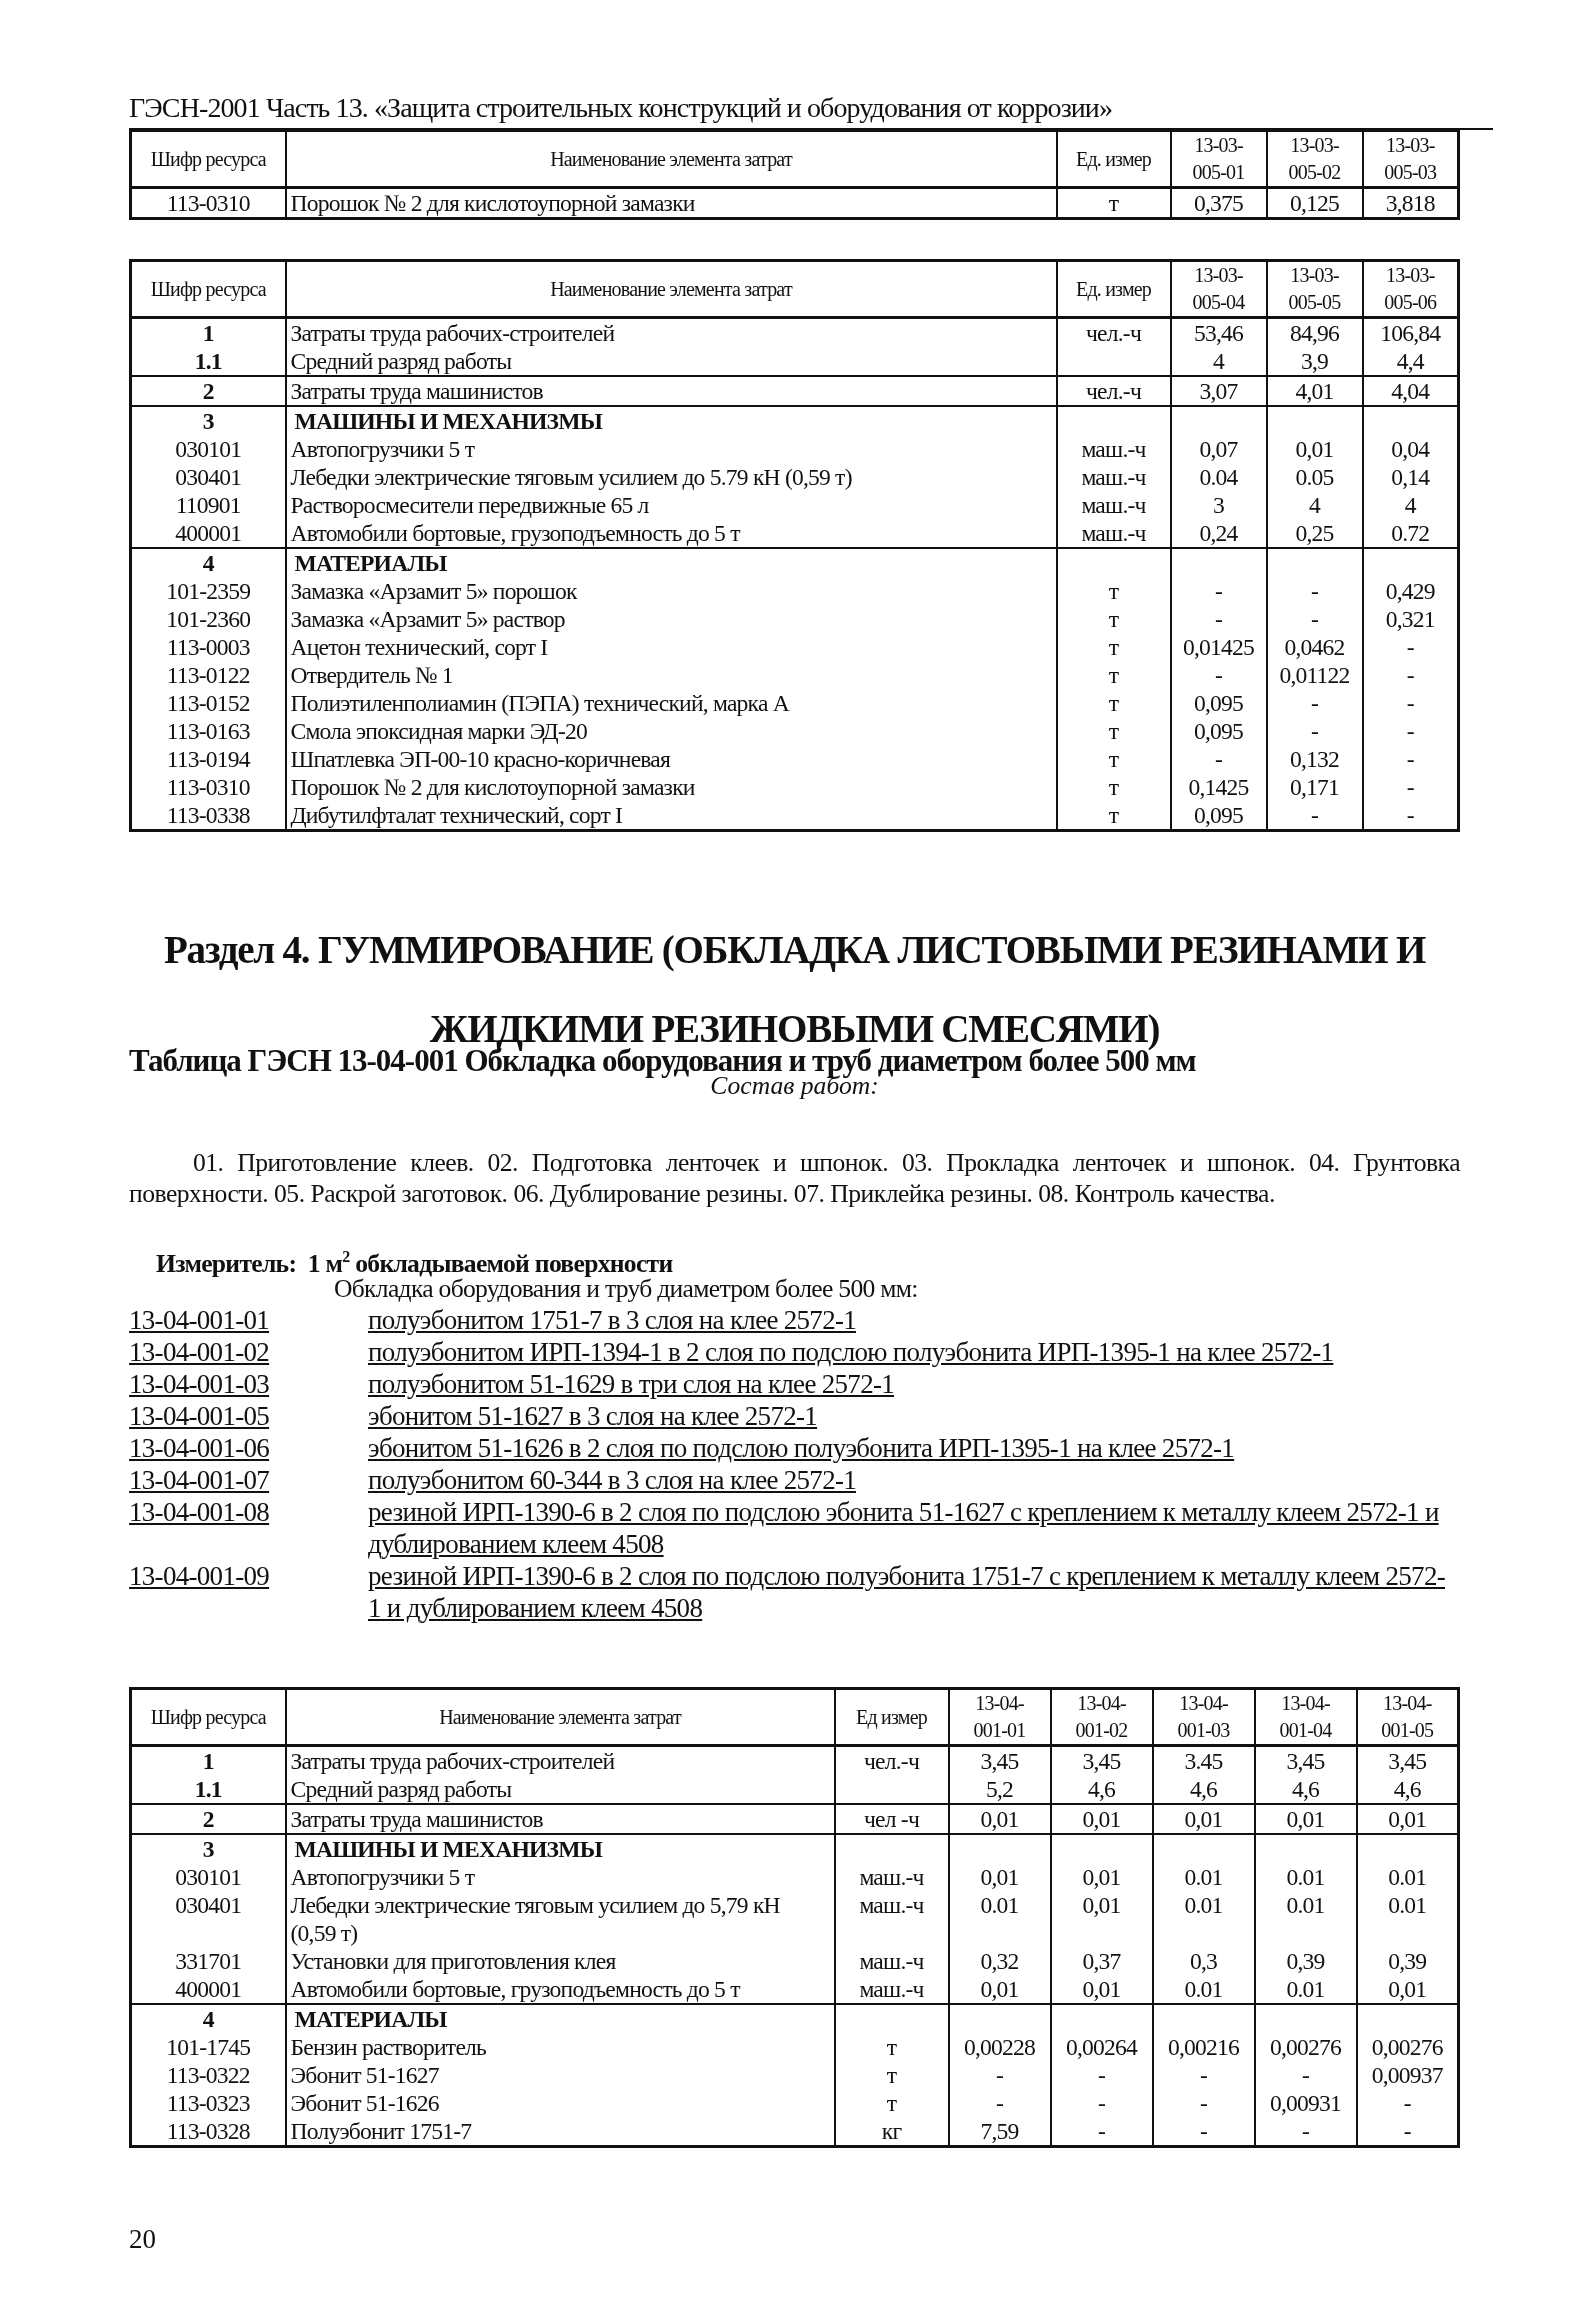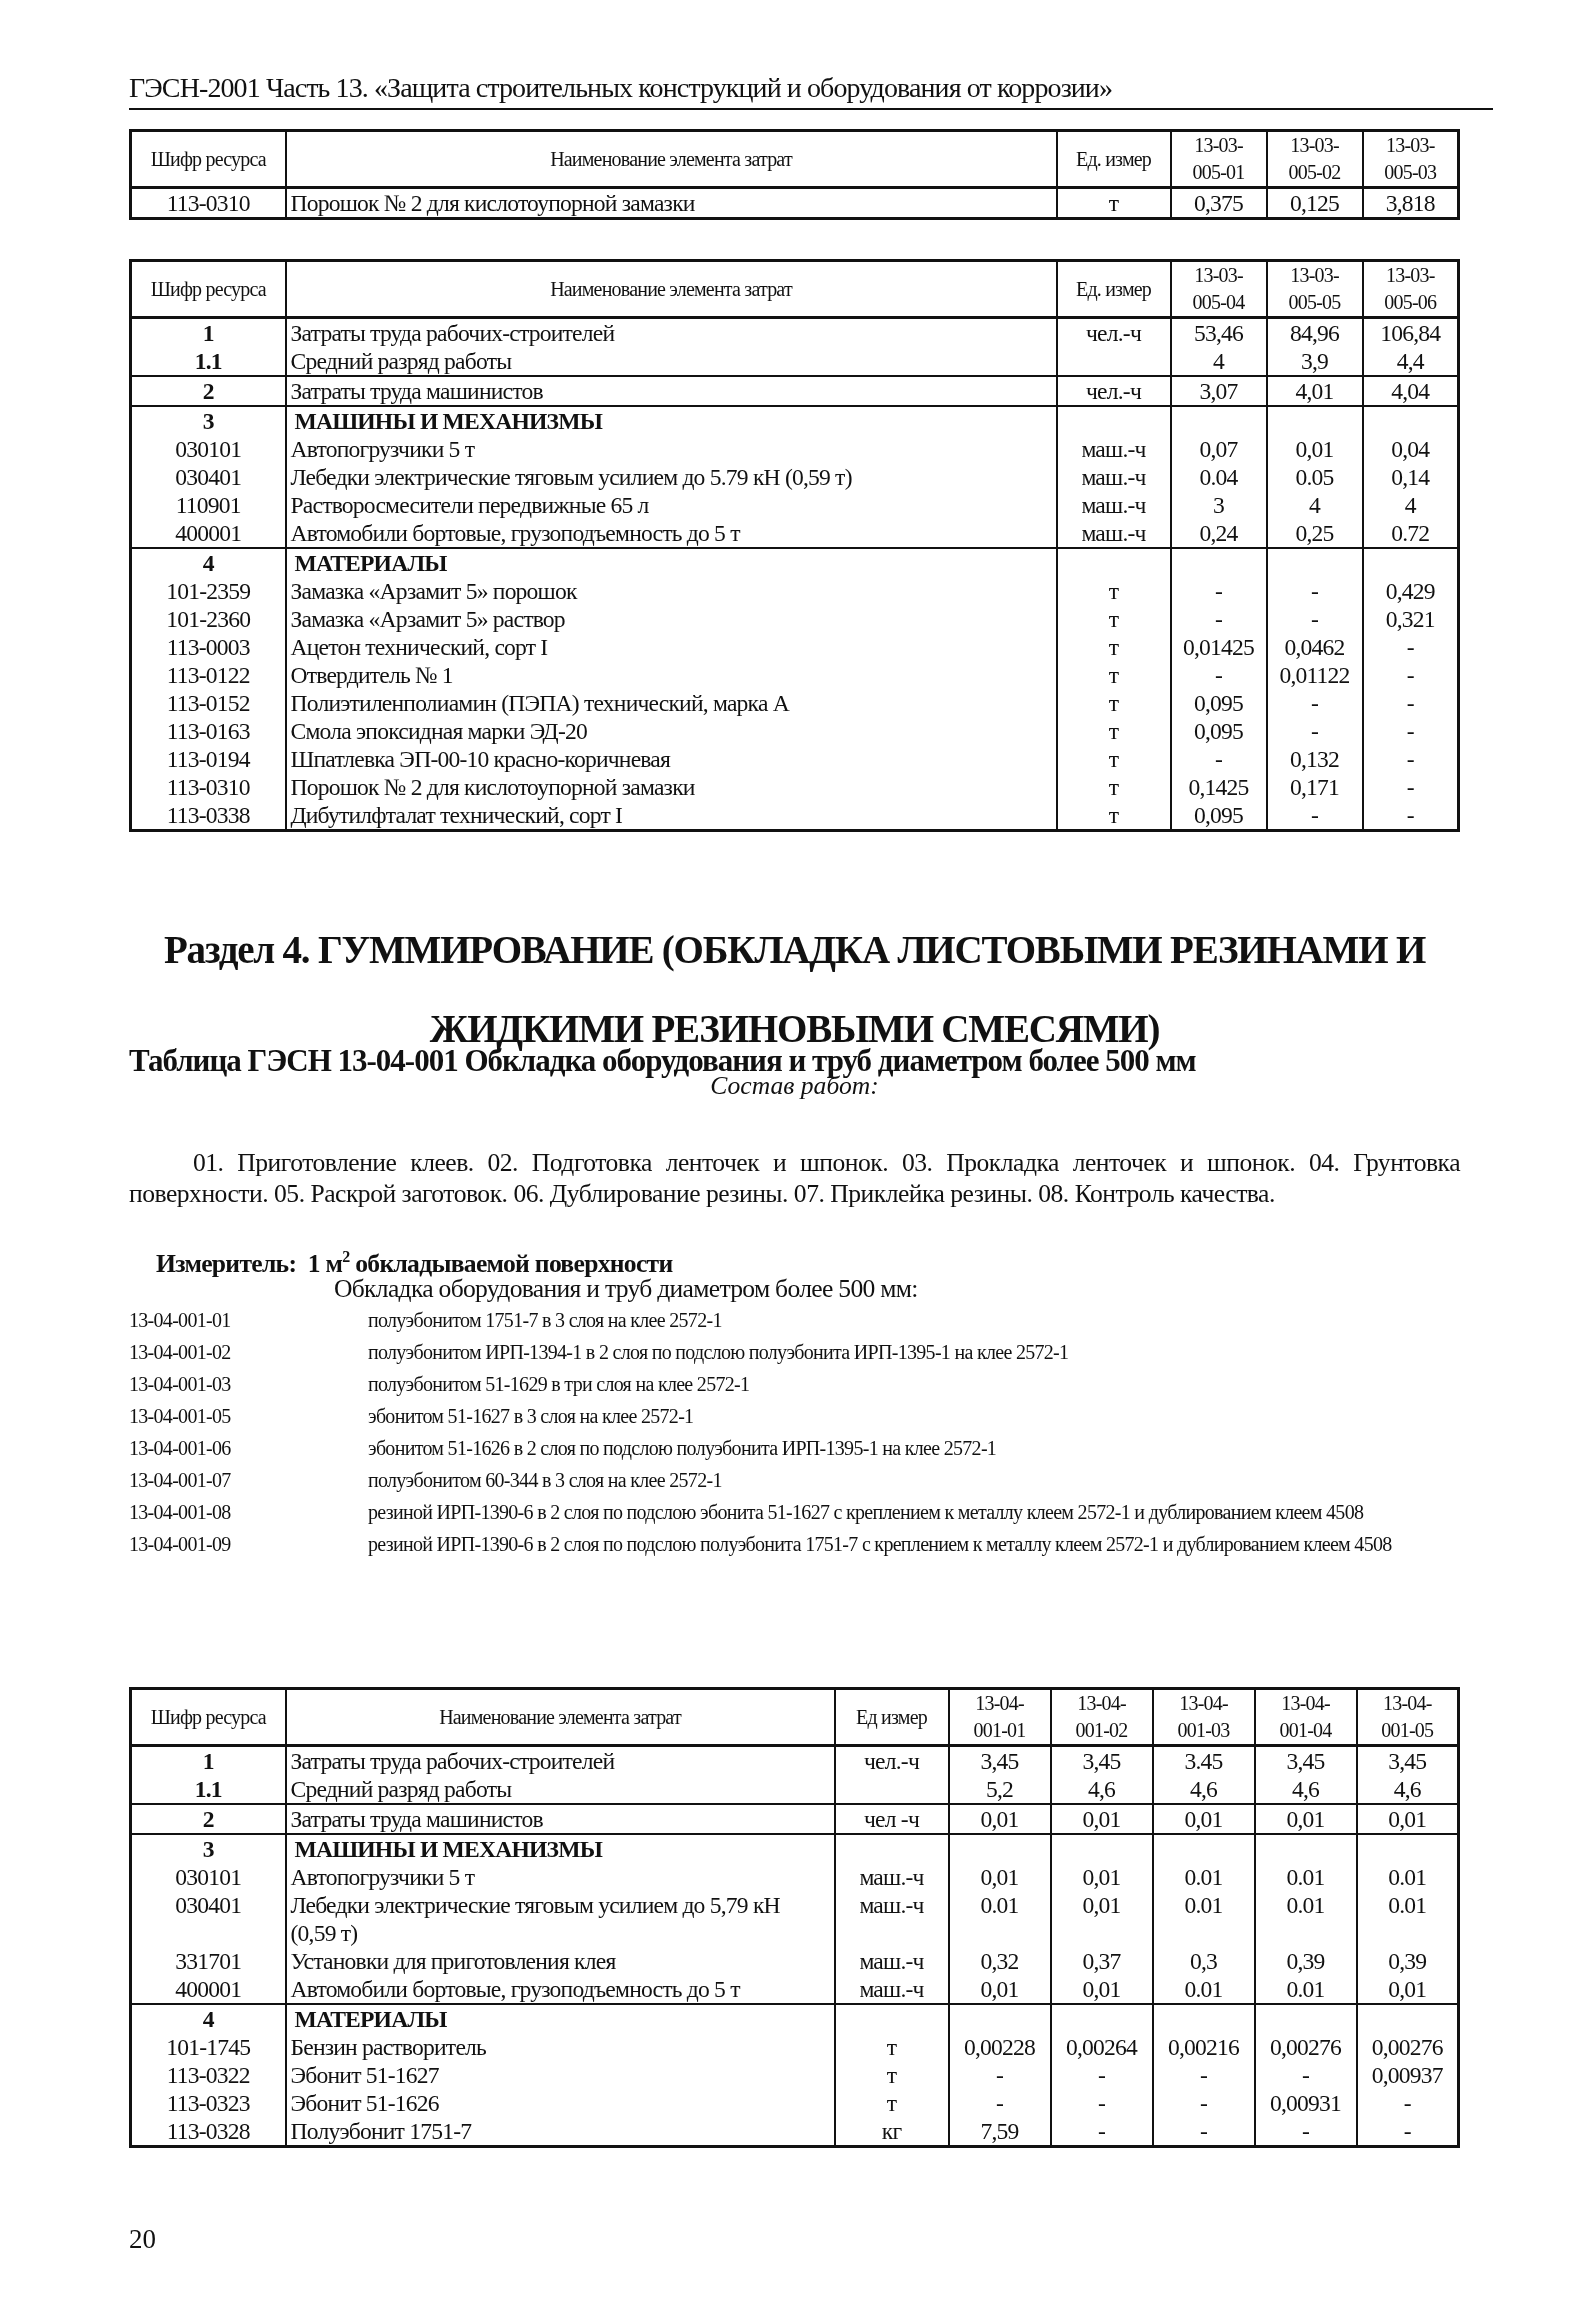--- a/index.html
+++ b/index.html
@@ -4,21 +4,21 @@
 <style>
   html, body { margin: 0; padding: 0; background: #ffffff; }
   body {
     width: 1591px; height: 2307px; position: relative; overflow: hidden;
     font-family: "Liberation Serif", "DejaVu Serif", serif;
     color: #111111;
   }
   .page { position: absolute; left: 129px; top: 0; width: 1332px; }
 
   .running-head {
-    position: absolute; left: 0; top: 71px; width: 1364px;
+    position: absolute; left: 0; top: 91px; width: 1364px;
     font-size: 28px; line-height: 34px; letter-spacing: -0.9px;
     border-bottom: 2px solid #111; padding-bottom: 2.7px;
   }
 
   table.gesn {
     position: absolute; left: 0; width: 1331px;
     border-collapse: collapse; table-layout: fixed;
     font-size: 23.6px; letter-spacing: -0.8px;
   }
   table.gesn td, table.gesn th {
@@ -60,21 +60,21 @@
   .measure {
     position: absolute; left: 27px; top: 1241px;
     font-weight: bold; font-size: 25.6px; line-height: 32px; letter-spacing: -0.7px;
   }
   .measure sup { font-size: 16px; }
   .list-intro {
     position: absolute; left: 205px; top: 1273px;
     font-size: 25.6px; line-height: 31px; letter-spacing: -0.7px; text-align: center;
   }
   .spec-list { position: absolute; left: 0; top: 1304px; width: 1331px; }
-  .spec-item { display: flex; font-size: 20px; line-height: 32px; letter-spacing: -0.7px; }
+  .spec-item { display: flex; font-size: 27px; line-height: 32px; letter-spacing: -0.7px; text-decoration: underline; }
   .spec-item .sc { width: 239px; flex: none; }
   .spec-item .sd { flex: 1; padding-right: 13.5px; }
   .page-number {
     position: absolute; left: 0; top: 2222px; font-size: 27px; line-height: 34px;
   }
 </style>
 </head>
 <body>
 
 <div class="page">

